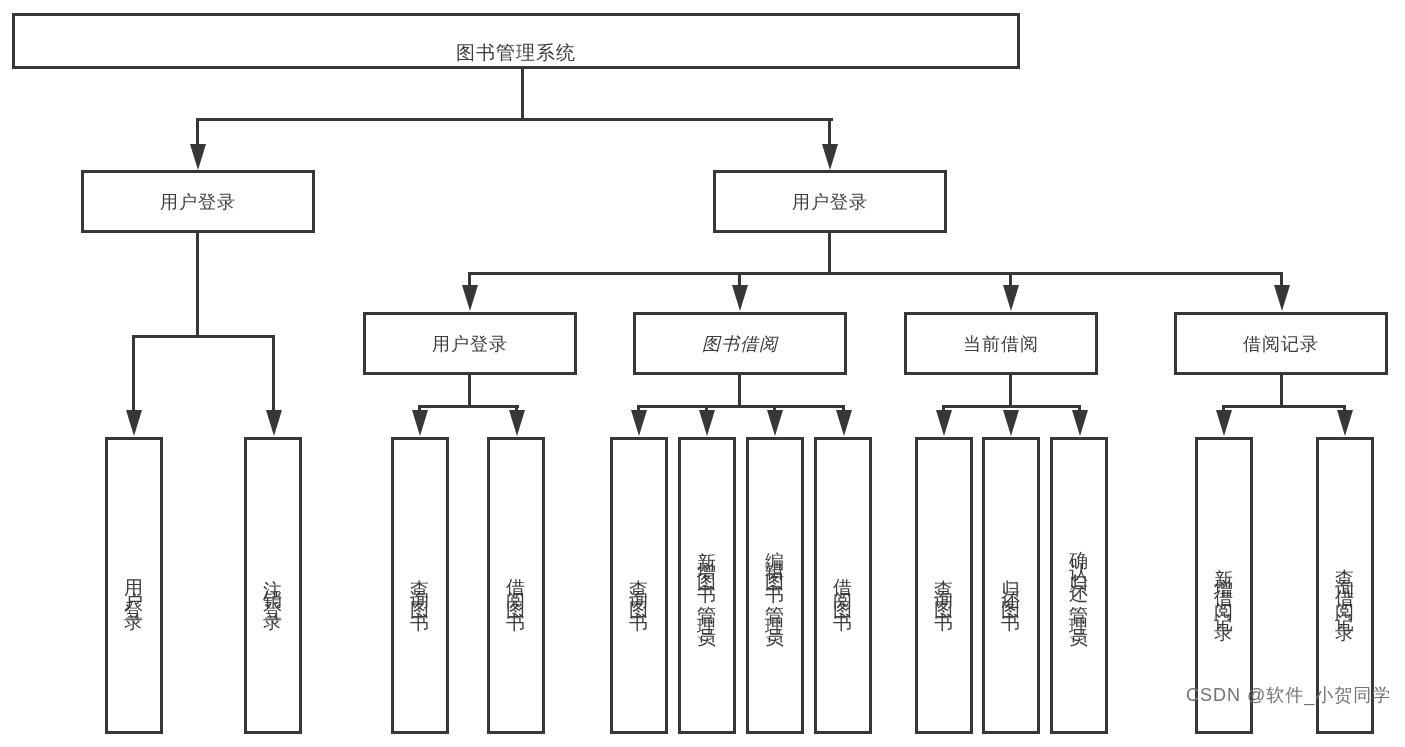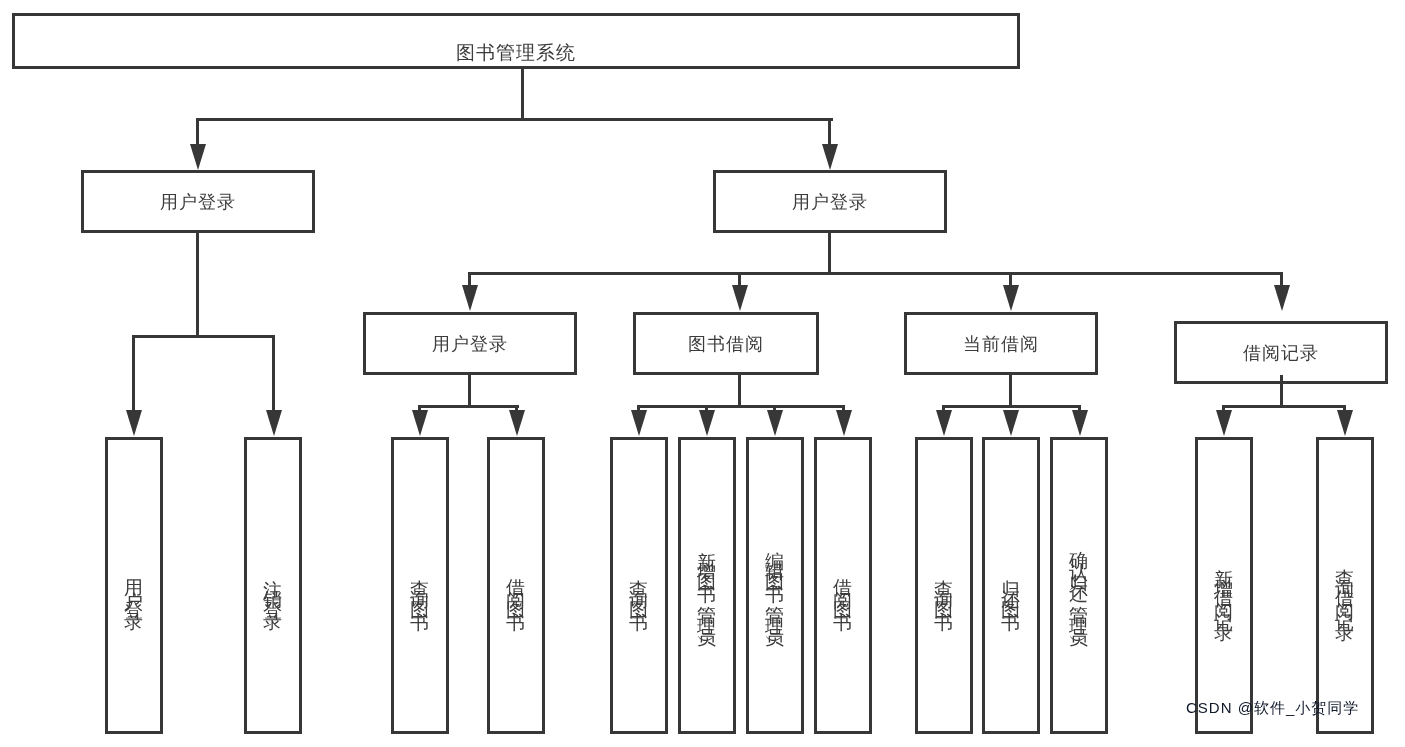--- a/index.html
+++ b/index.html
@@ -43,23 +43,23 @@
   .arrow {
     position: absolute;
     width: 0; height: 0;
     border-left: 8px solid transparent;
     border-right: 8px solid transparent;
     border-top: 26px solid #373737;
   }
   .watermark {
     position: absolute;
     left: 1186px;
-    top: 699px;
-    font-size: 15px;
-    color: #0f172a;
+    top: 683px;
+    font-size: 18px;
+    color: #737373;
     letter-spacing: 1px;
     white-space: nowrap;
   }
 </style>
 </head>
 <body>
 
 <div class="canvas">
 
   <div class="node root" style="left:12px; top:13px; width:1008px; height:56px;align-items:flex-end;">
@@ -71,29 +71,29 @@
   </div>
 
   <div class="node" style="left:713px; top:170px; width:234px; height:63px;">
     <span>用户登录</span>
   </div>
 
   <div class="node" style="left:363px; top:312px; width:214px; height:63px;">
     <span>用户登录</span>
   </div>
 
-  <div class="node" style="left:633px; top:312px; width:186px; height:63px;">
+  <div class="node" style="left:633px; top:312px; width:214px; height:63px;font-style:italic;">
     <span>图书借阅</span>
   </div>
 
   <div class="node" style="left:904px; top:312px; width:194px; height:63px;">
     <span>当前借阅</span>
   </div>
 
-  <div class="node" style="left:1174px; top:312px; width:214px; height:63px;margin-top:9px;">
+  <div class="node" style="left:1174px; top:312px; width:214px; height:63px;">
     <span>借阅记录</span>
   </div>
 
   <div class="node leaf" style="left:105px; top:437px; width:58px; height:297px;">
     <span>用户登录</span>
   </div>
   <div class="node leaf" style="left:244px; top:437px; width:58px; height:297px;">
     <span>注销登录</span>
   </div>
 

